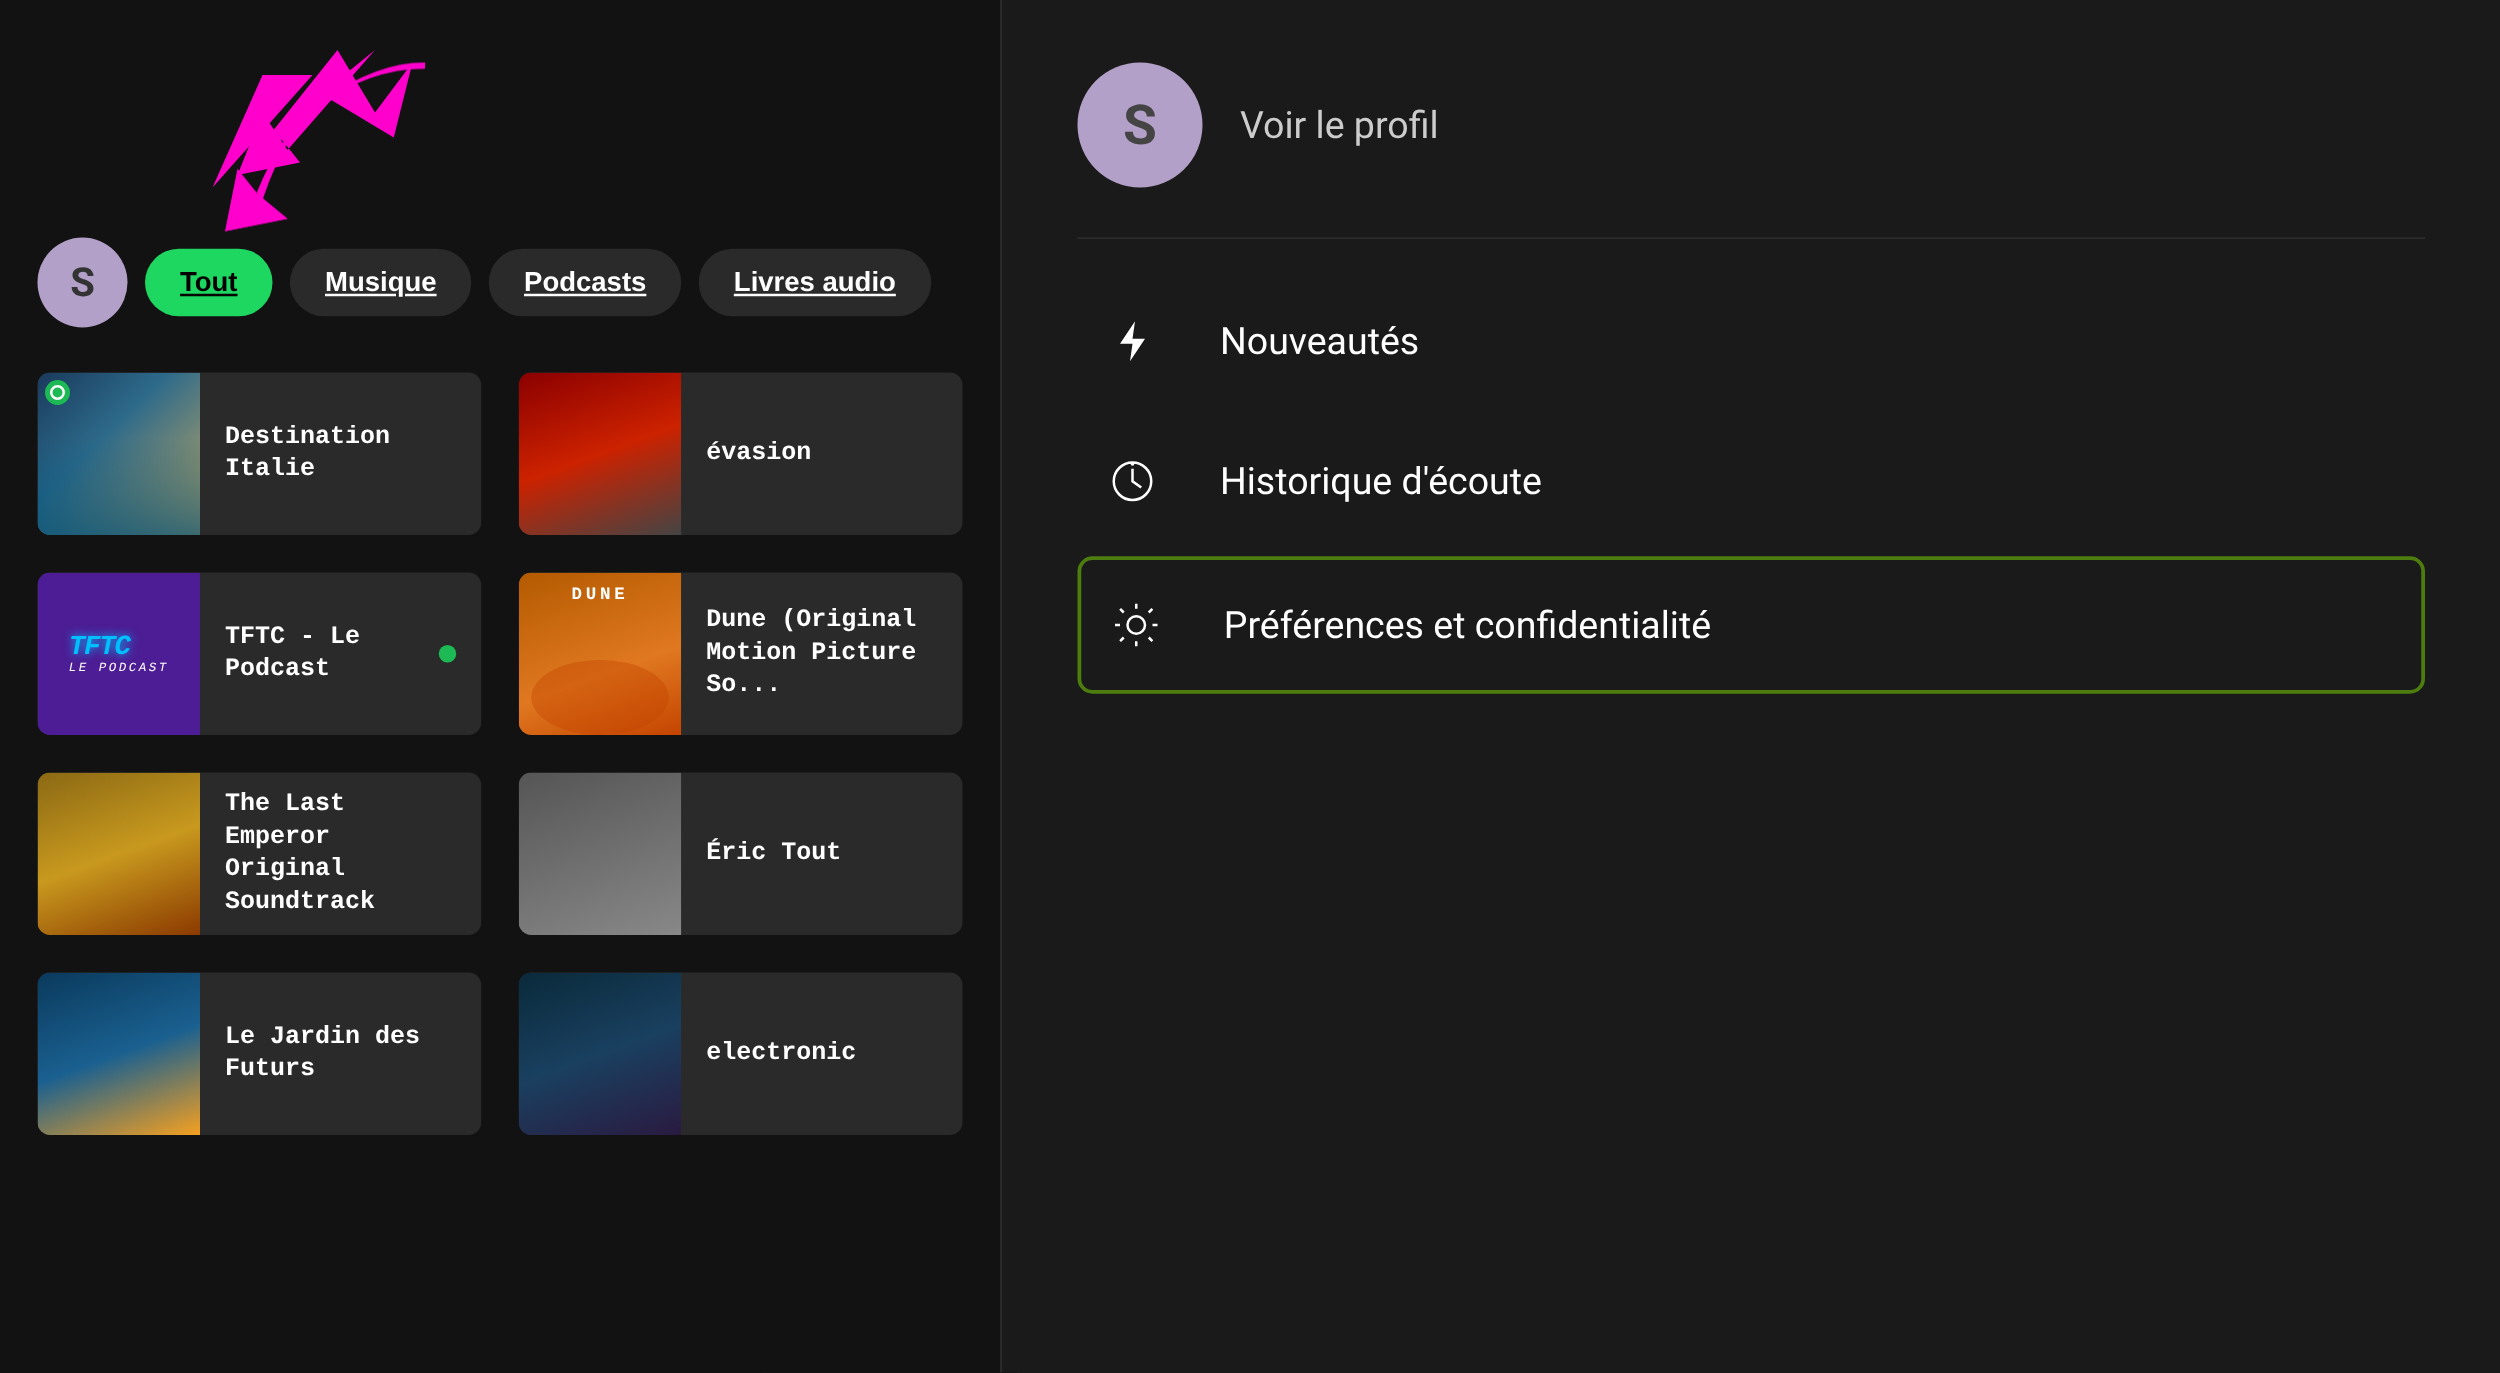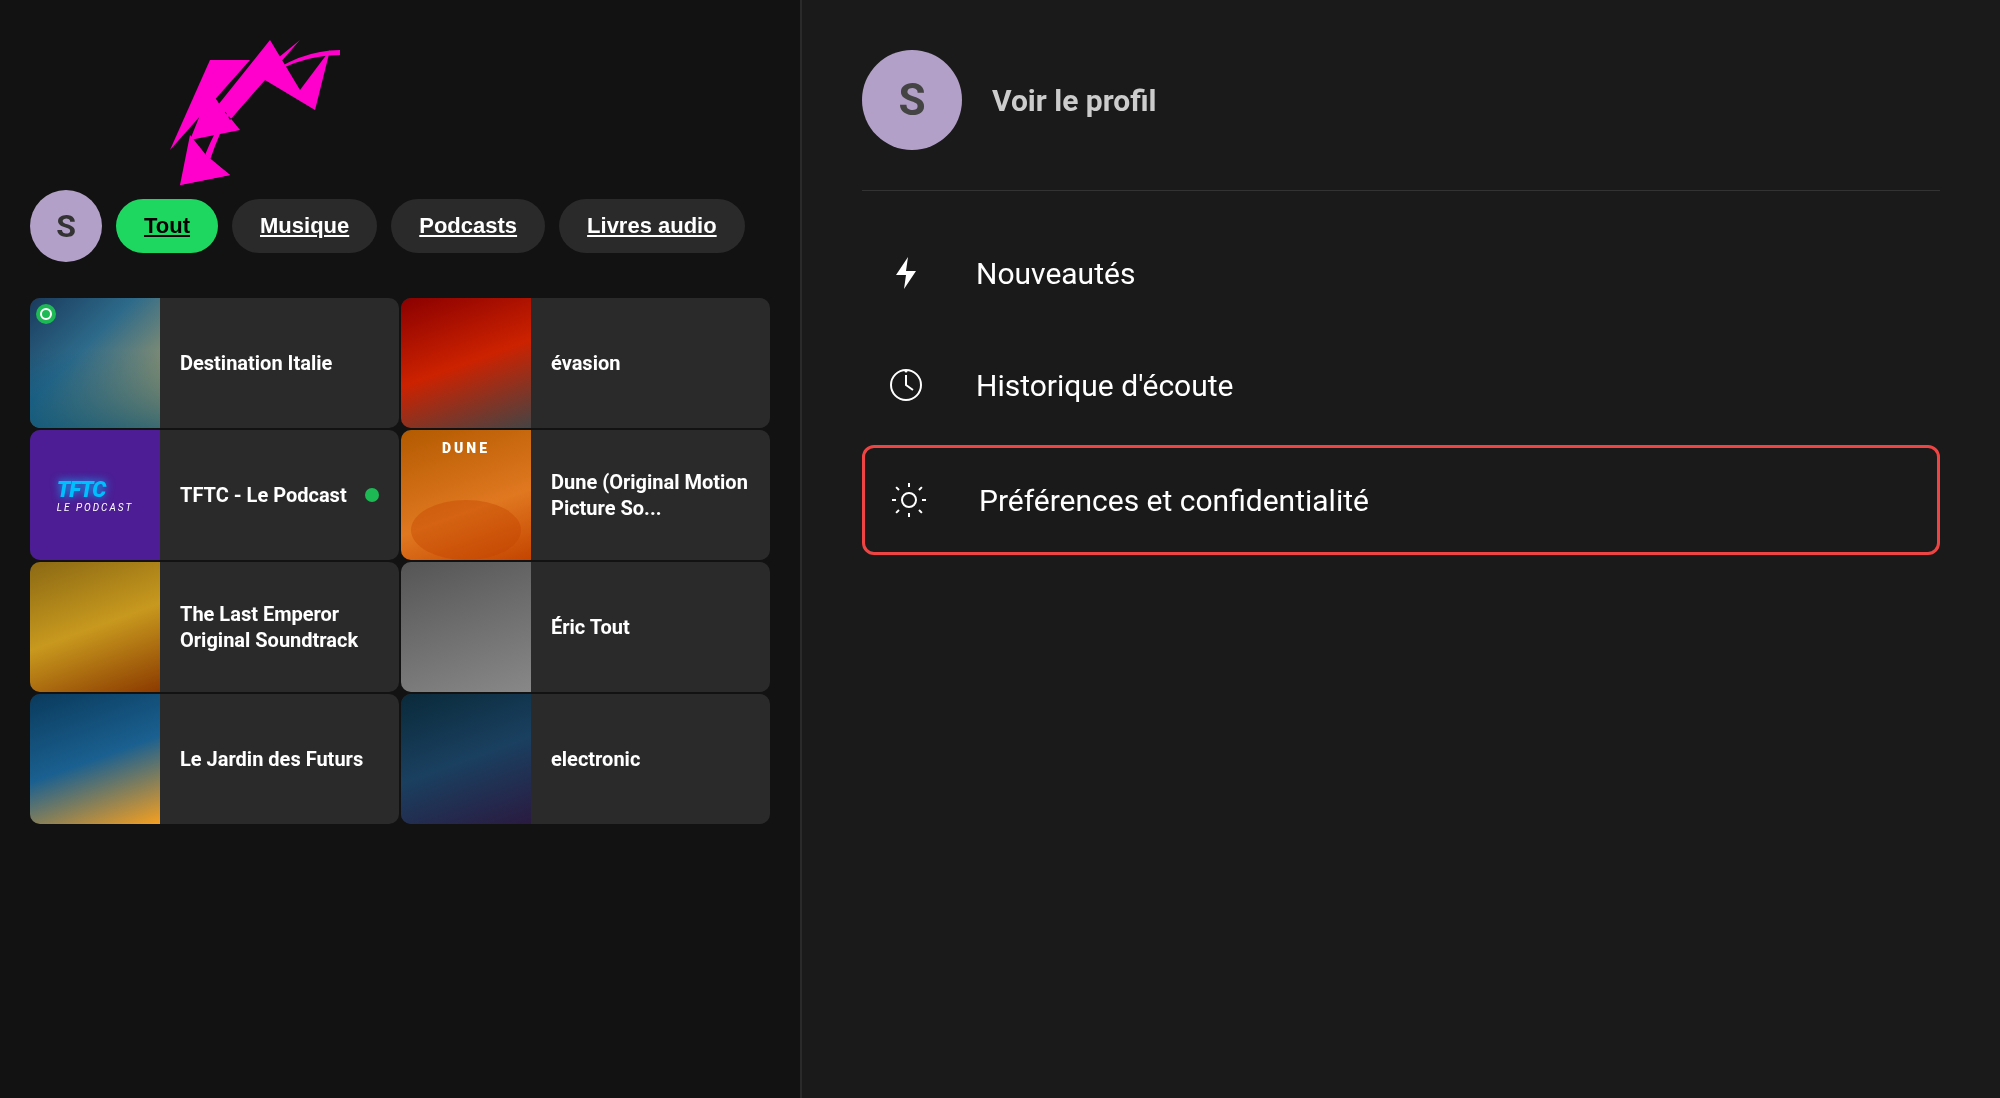--- a/index.html
+++ b/index.html
@@ -70,21 +70,22 @@
 
     .filter-btn.active {
       background: #1ed760;
       color: #000;
     }
 
     
     .content-grid {
       display: grid;
       grid-template-columns: 1fr 1fr;
-      gap: 2px;
+      gap: 30px;
+      font-family: Liberation Mono, monospace;
     }
 
     .content-card {
       background: #2a2a2a;
       border-radius: 10px;
       display: flex;
       align-items: center;
       gap: 0;
       overflow: hidden;
       height: 130px;
@@ -219,36 +220,36 @@
       justify-content: center;
       font-size: 44px;
       font-weight: 700;
       color: #444;
       flex-shrink: 0;
     }
 
     .profile-label {
       font-size: 30px;
       color: #ccc;
-      font-weight: 700;
+      font-weight: 400;
     }
 
     
     .menu-item {
       display: flex;
       align-items: center;
       gap: 46px;
       padding: 28px 20px;
       border-radius: 12px;
       cursor: pointer;
       margin-bottom: 8px;
     }
 
     .menu-item.highlighted {
-      border: 3px solid #ef4444;
+      border: 3px solid #4d7c0f;
       background: transparent;
     }
 
     .menu-icon {
       width: 48px;
       height: 48px;
       flex-shrink: 0;
       display: flex;
       align-items: center;
       justify-content: center;

